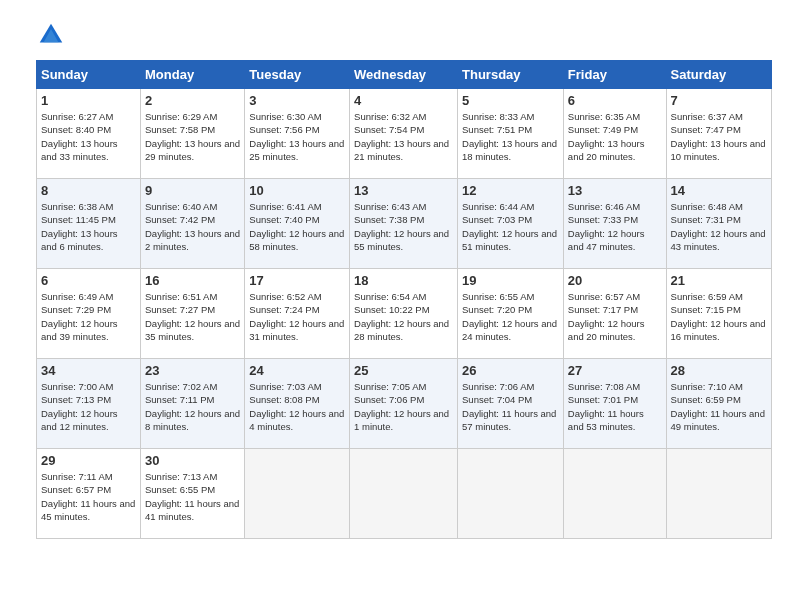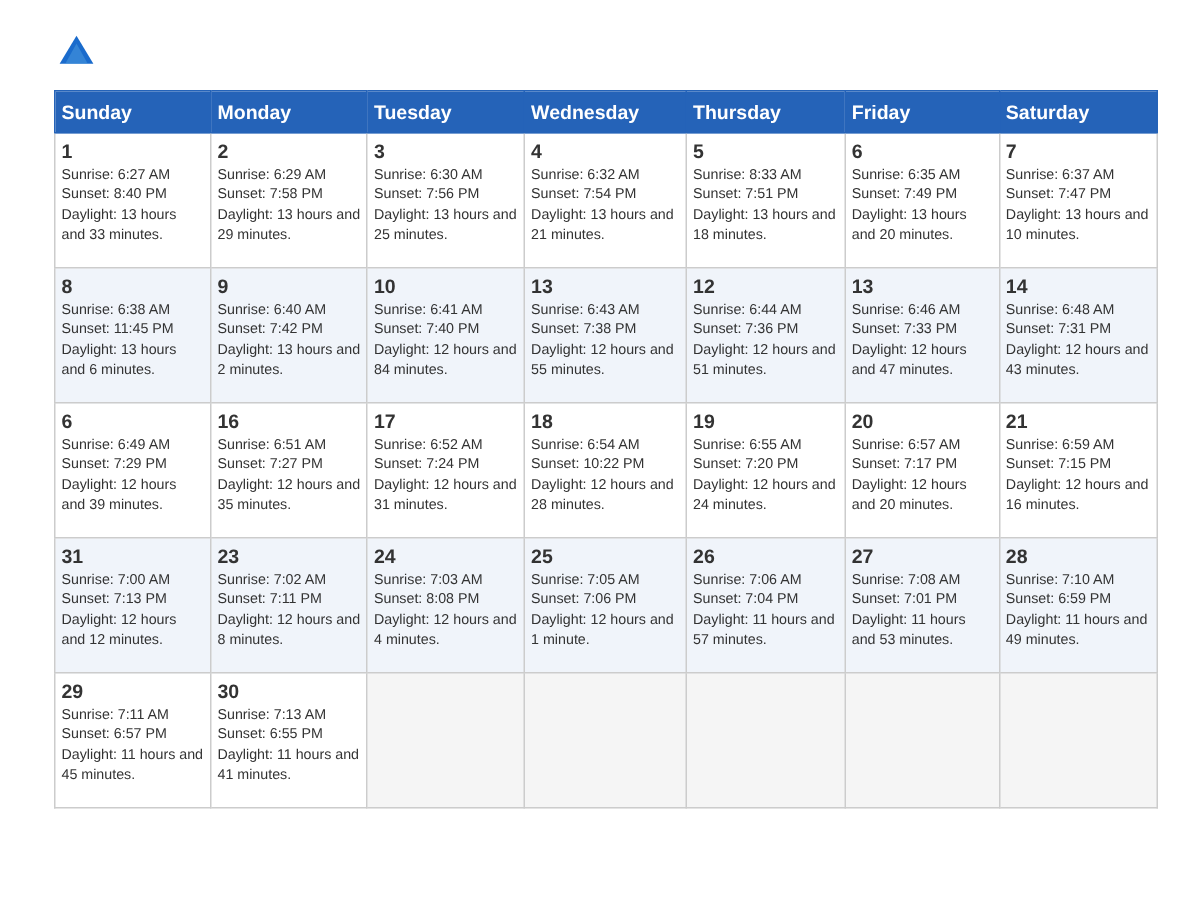--- a/index.html
+++ b/index.html
@@ -204,36 +204,36 @@
           <span>Sunrise: 6:40 AM</span><br>
           <span>Sunset: 7:42 PM</span><br>
           <span>Daylight: 13 hours and 2 minutes.</span>
         </div>
       </td>
           <td>
         <span class="day-num">10</span>
         <div class="day-info">
           <span>Sunrise: 6:41 AM</span><br>
           <span>Sunset: 7:40 PM</span><br>
-          <span>Daylight: 12 hours and 84 minutes.</span>
+          <span>Daylight: 12 hours and 58 minutes.</span>
         </div>
       </td>
           <td>
         <span class="day-num">13</span>
         <div class="day-info">
           <span>Sunrise: 6:43 AM</span><br>
           <span>Sunset: 7:38 PM</span><br>
           <span>Daylight: 12 hours and 55 minutes.</span>
         </div>
       </td>
           <td>
         <span class="day-num">12</span>
         <div class="day-info">
           <span>Sunrise: 6:44 AM</span><br>
-          <span>Sunset: 7:36 PM</span><br>
+          <span>Sunset: 7:03 PM</span><br>
           <span>Daylight: 12 hours and 51 minutes.</span>
         </div>
       </td>
           <td>
         <span class="day-num">13</span>
         <div class="day-info">
           <span>Sunrise: 6:46 AM</span><br>
           <span>Sunset: 7:33 PM</span><br>
           <span>Daylight: 12 hours and 47 minutes.</span>
         </div>
@@ -300,21 +300,21 @@
         <span class="day-num">21</span>
         <div class="day-info">
           <span>Sunrise: 6:59 AM</span><br>
           <span>Sunset: 7:15 PM</span><br>
           <span>Daylight: 12 hours and 16 minutes.</span>
         </div>
       </td>
         </tr>
         <tr>
           <td>
-        <span class="day-num">31</span>
+        <span class="day-num">34</span>
         <div class="day-info">
           <span>Sunrise: 7:00 AM</span><br>
           <span>Sunset: 7:13 PM</span><br>
           <span>Daylight: 12 hours and 12 minutes.</span>
         </div>
       </td>
           <td>
         <span class="day-num">23</span>
         <div class="day-info">
           <span>Sunrise: 7:02 AM</span><br>

